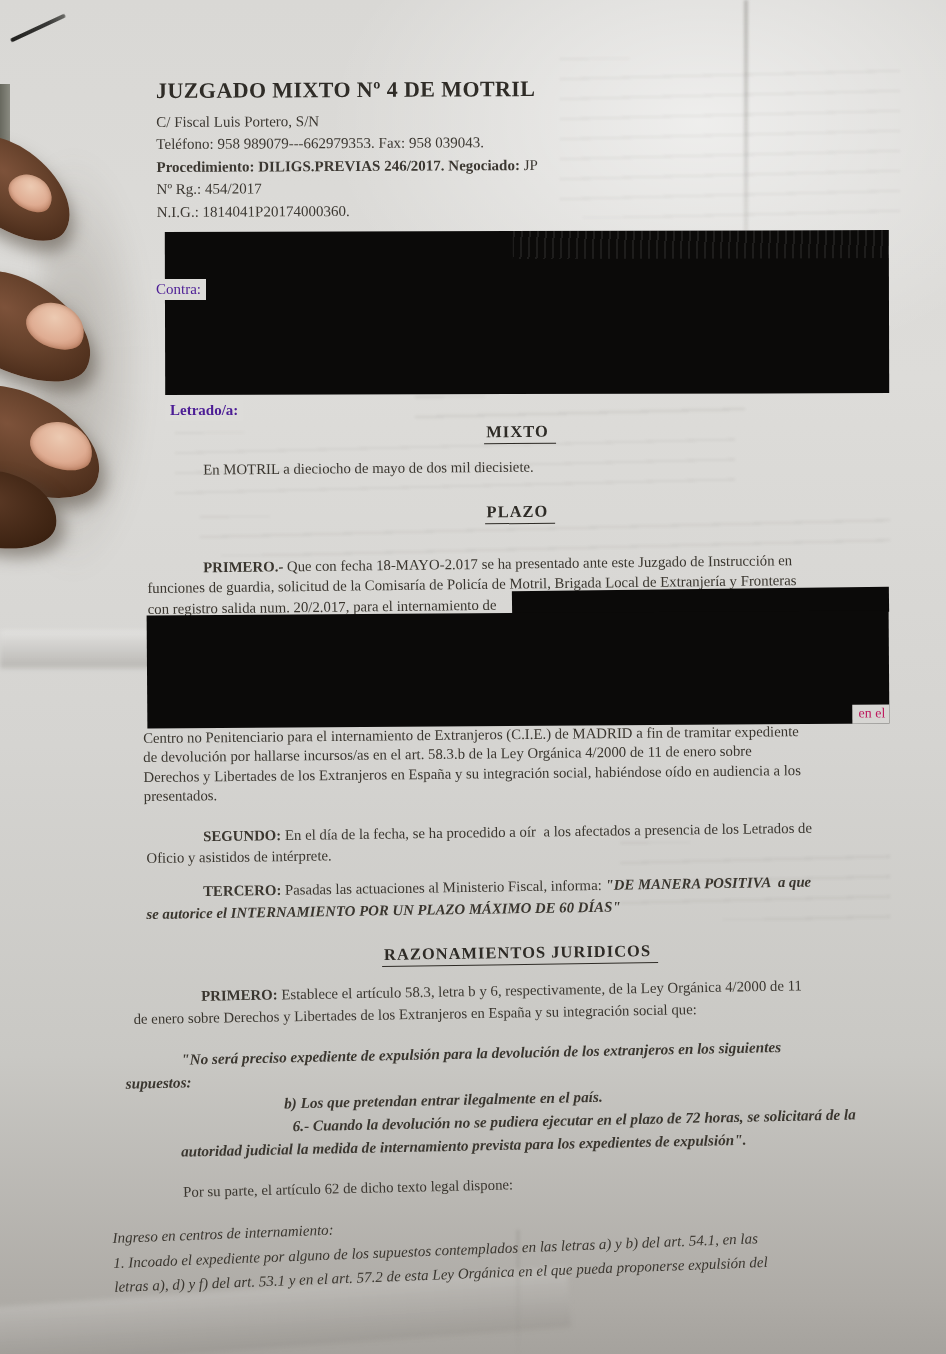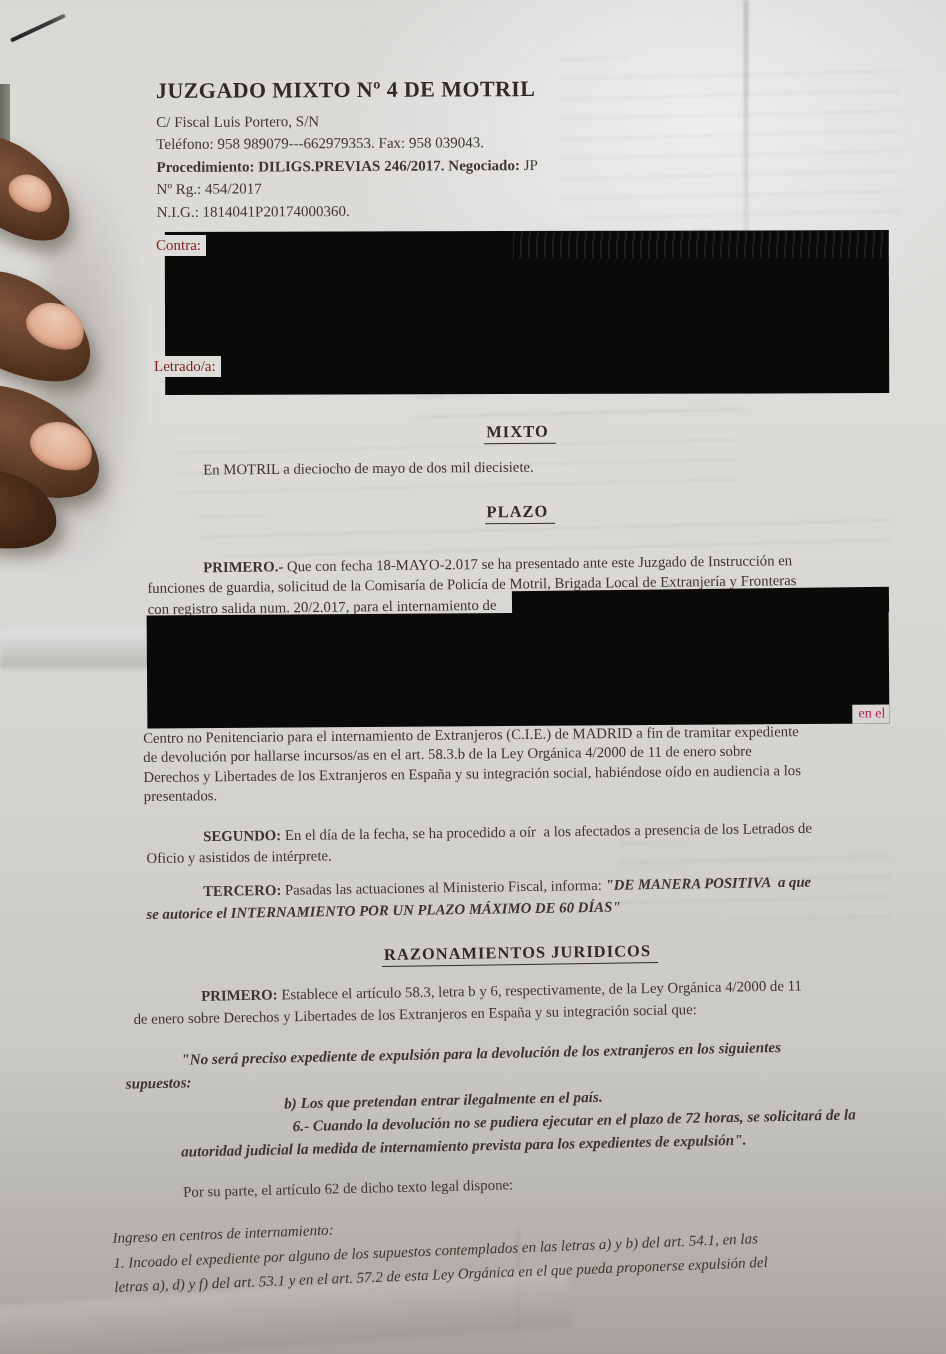--- a/index.html
+++ b/index.html
@@ -24,21 +24,21 @@
   .heading-row{left:150px;width:740px;text-align:center;}
   .heading{display:inline-block;font-weight:bold;font-size:16.5px;letter-spacing:1px;color:#2e2b26;
     border-bottom:1.6px solid #2e2b26;padding:0 7px 1px 2px;}
   
   .para{font-size:14.8px;line-height:20.4px;color:#3a362f;}
   .it{font-style:italic;}
   
   .redact{background:#0b0a09;}
   #redact1::after{content:"";position:absolute;top:0;right:0;width:52%;height:28px;
     background:repeating-linear-gradient(93deg, rgba(255,255,255,.08) 0 2px, rgba(0,0,0,0) 2px 8px);}
-  .chip{position:absolute;background:#dddcd9;color:#7f1d1d;font-size:15px;padding:1px 5px;line-height:19px;}
+  .chip{position:absolute;background:#dddcd9;color:#4c1d95;font-size:15px;padding:1px 5px;line-height:19px;margin-top:44px;}
   #en-el-chip{position:absolute;right:0;bottom:0;background:#d7d6d3;color:#be185d;font-size:14px;padding:1px 4px 2px 6px;}
   
   .finger{position:absolute;border-radius:46% 54% 55% 45% / 52% 56% 44% 48%;
     background:radial-gradient(ellipse at 38% 38%, #7d523a 0%, #64402a 45%, #4a2c1a 78%, #331d0f 100%);
     box-shadow:10px 7px 16px rgba(86,76,66,.55);}
   .nail{position:absolute;border-radius:50% 50% 56% 44% / 58% 58% 42% 42%;
     background:radial-gradient(ellipse at 42% 34%, #eccab2 0%, #dfac92 55%, #c08265 88%, #a86a4f 100%);
     box-shadow:inset 0 0 5px rgba(110,60,30,.45);}
   
   .crease-v{position:absolute;width:4px;filter:blur(1.5px);
@@ -88,21 +88,21 @@
     <div id="court-title">JUZGADO MIXTO  Nº 4 DE MOTRIL</div>
     <div class="hline">C/ Fiscal Luis Portero, S/N</div>
     <div class="hline">Teléfono: 958 989079---662979353.  Fax: 958 039043.</div>
     <div class="hline"><span class="b">Procedimiento: DILIGS.PREVIAS  246/2017. Negociado:</span><span class="line"> JP</span></div>
     <div class="hline">Nº Rg.: 454/2017</div>
     <div class="hline">N.I.G.: 1814041P20174000360.</div>
   </div>
 
   <div id="redact1" class="abs redact" style="left:165px;top:231px;width:724px;height:163px;transform:rotate(-.15deg);"></div>
   <div class="chip" style="left:151px;top:235px;">Contra:</div>
-  <div class="chip" style="left:149px;top:356px;">Letrado/a:</div>
+  <div class="chip" style="left:165px;top:356px;font-weight:bold;">Letrado/a:</div>
 
   <div class="abs heading-row" style="top:422px;transform:rotate(-.5deg);">
     <span class="heading">MIXTO</span>
   </div>
   <div class="abs para" style="left:147px;top:460px;width:740px;text-indent:56px;transform:rotate(-.5deg);transform-origin:left top;">
     <span class="line">En MOTRIL a dieciocho de mayo de dos mil diecisiete.</span>
   </div>
 
   <div class="abs heading-row" style="top:502px;transform:rotate(-.6deg);">
     <span class="heading">PLAZO</span>

